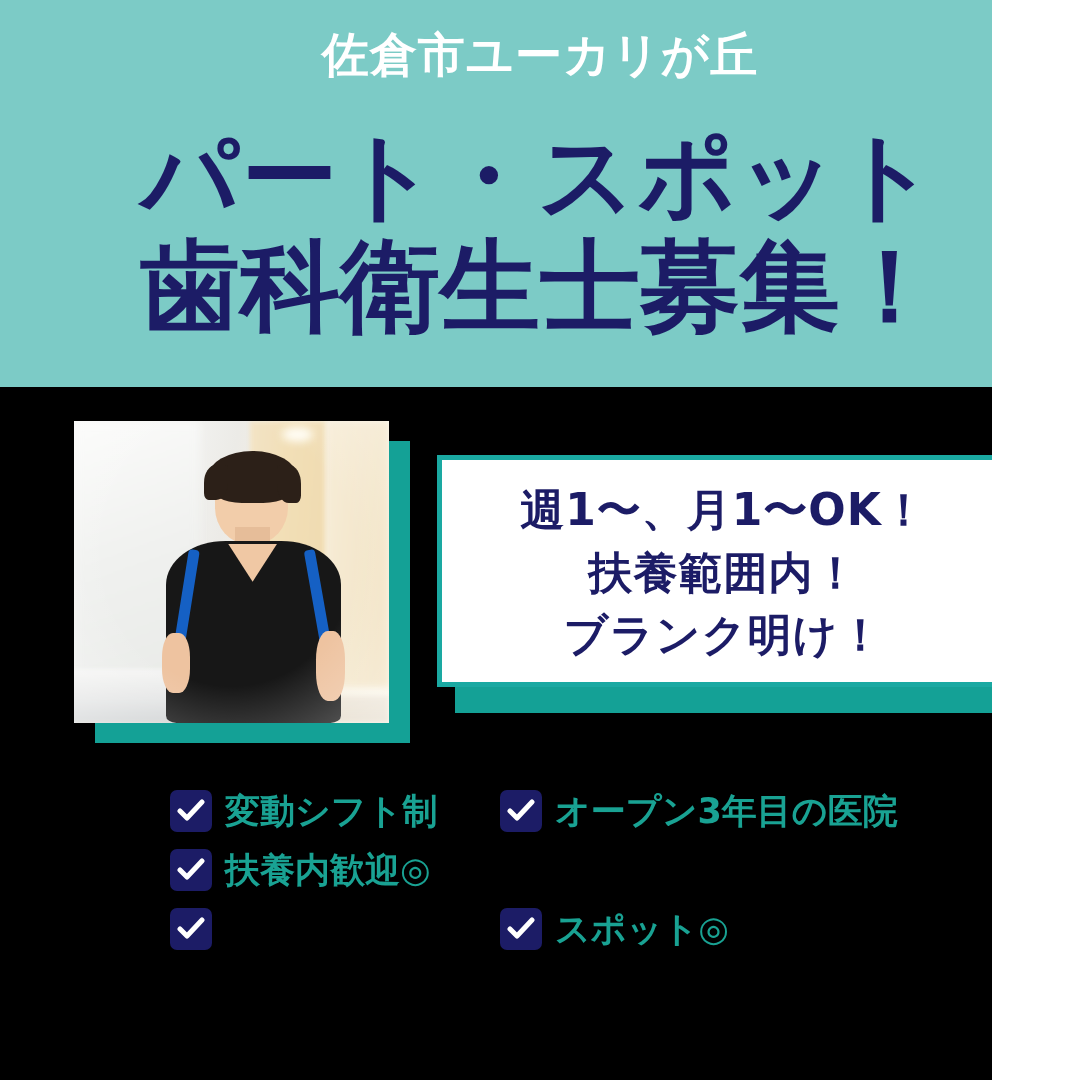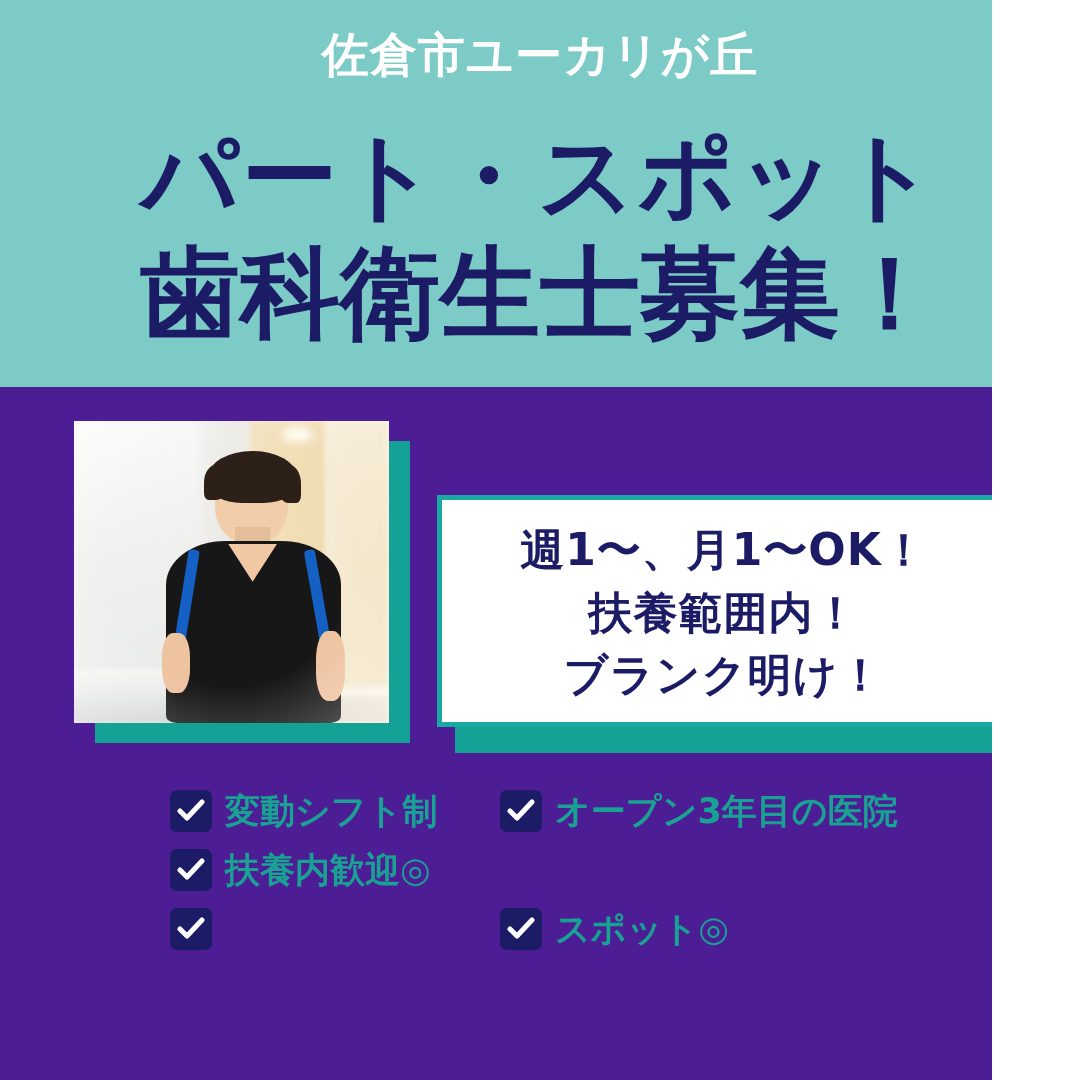--- a/index.html
+++ b/index.html
@@ -10,21 +10,21 @@
   }
   body {
     font-family: "DejaVu Sans", "Liberation Sans", sans-serif;
     -webkit-font-smoothing: antialiased;
   }
 
   .poster {
     position: relative;
     width: 992px;
     height: 1080px;
-    background: #4c1d95;
+    background: #000000;
     overflow: hidden;
   }
 
   
   .header-band {
     position: absolute;
     left: 0;
     top: 0;
     width: 1080px;
     height: 387px;
@@ -57,21 +57,21 @@
   }
   .headline-line {
     display: block;
     font-size: 96px;
     letter-spacing: 2px;
     white-space: nowrap;
   }
   .headline-line.line2 {
     font-size: 100px;
     letter-spacing: 0px;
-    margin-top: 17px;
+    margin-top: 10px;
   }
 
   
   .photo-block {
     position: absolute;
     left: 74px;
     top: 421px;
     width: 336px;
     height: 322px;
   }
@@ -281,21 +281,20 @@
     background: radial-gradient(ellipse at 50% 45%, rgba(255,255,255,0) 55%, rgba(255,255,255,.35) 100%);
   }
 
   
   .info-block {
     position: absolute;
     left: 437px;
     top: 455px;
     width: 585px;
     height: 258px;
-    margin-top: 40px;
   }
   .info-shadow {
     position: absolute;
     left: 18px;
     top: 18px;
     width: 567px;
     height: 240px;
     background: #14a196;
   }
   .info-box {

